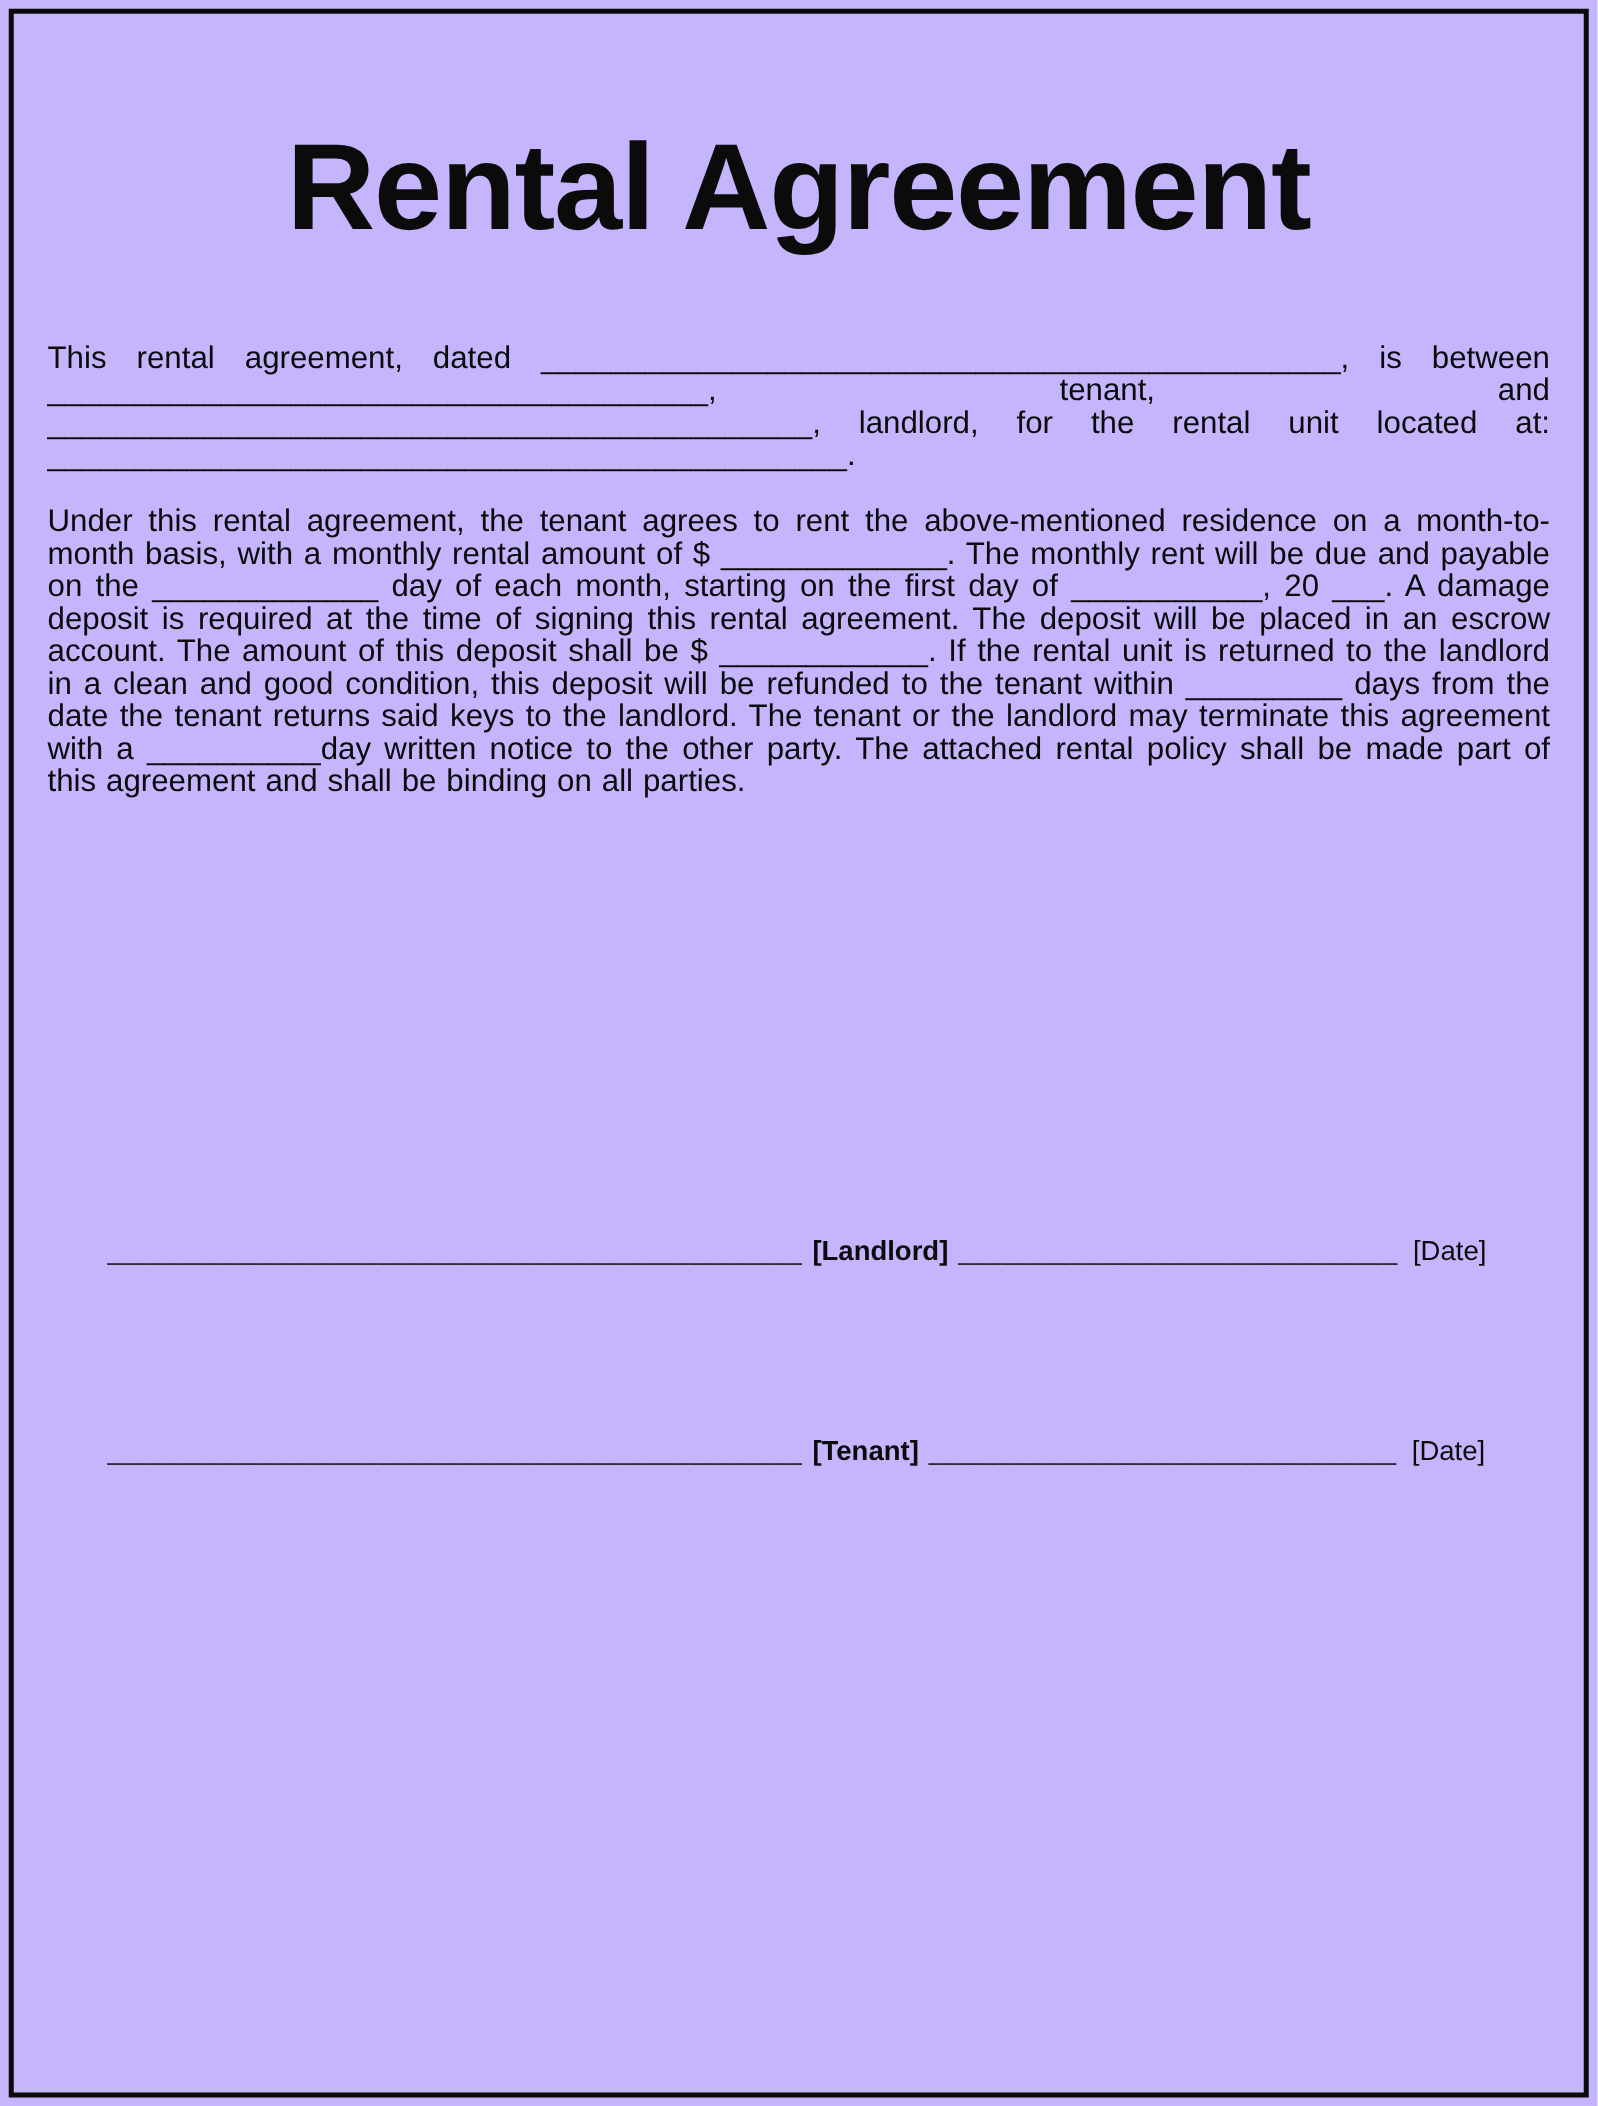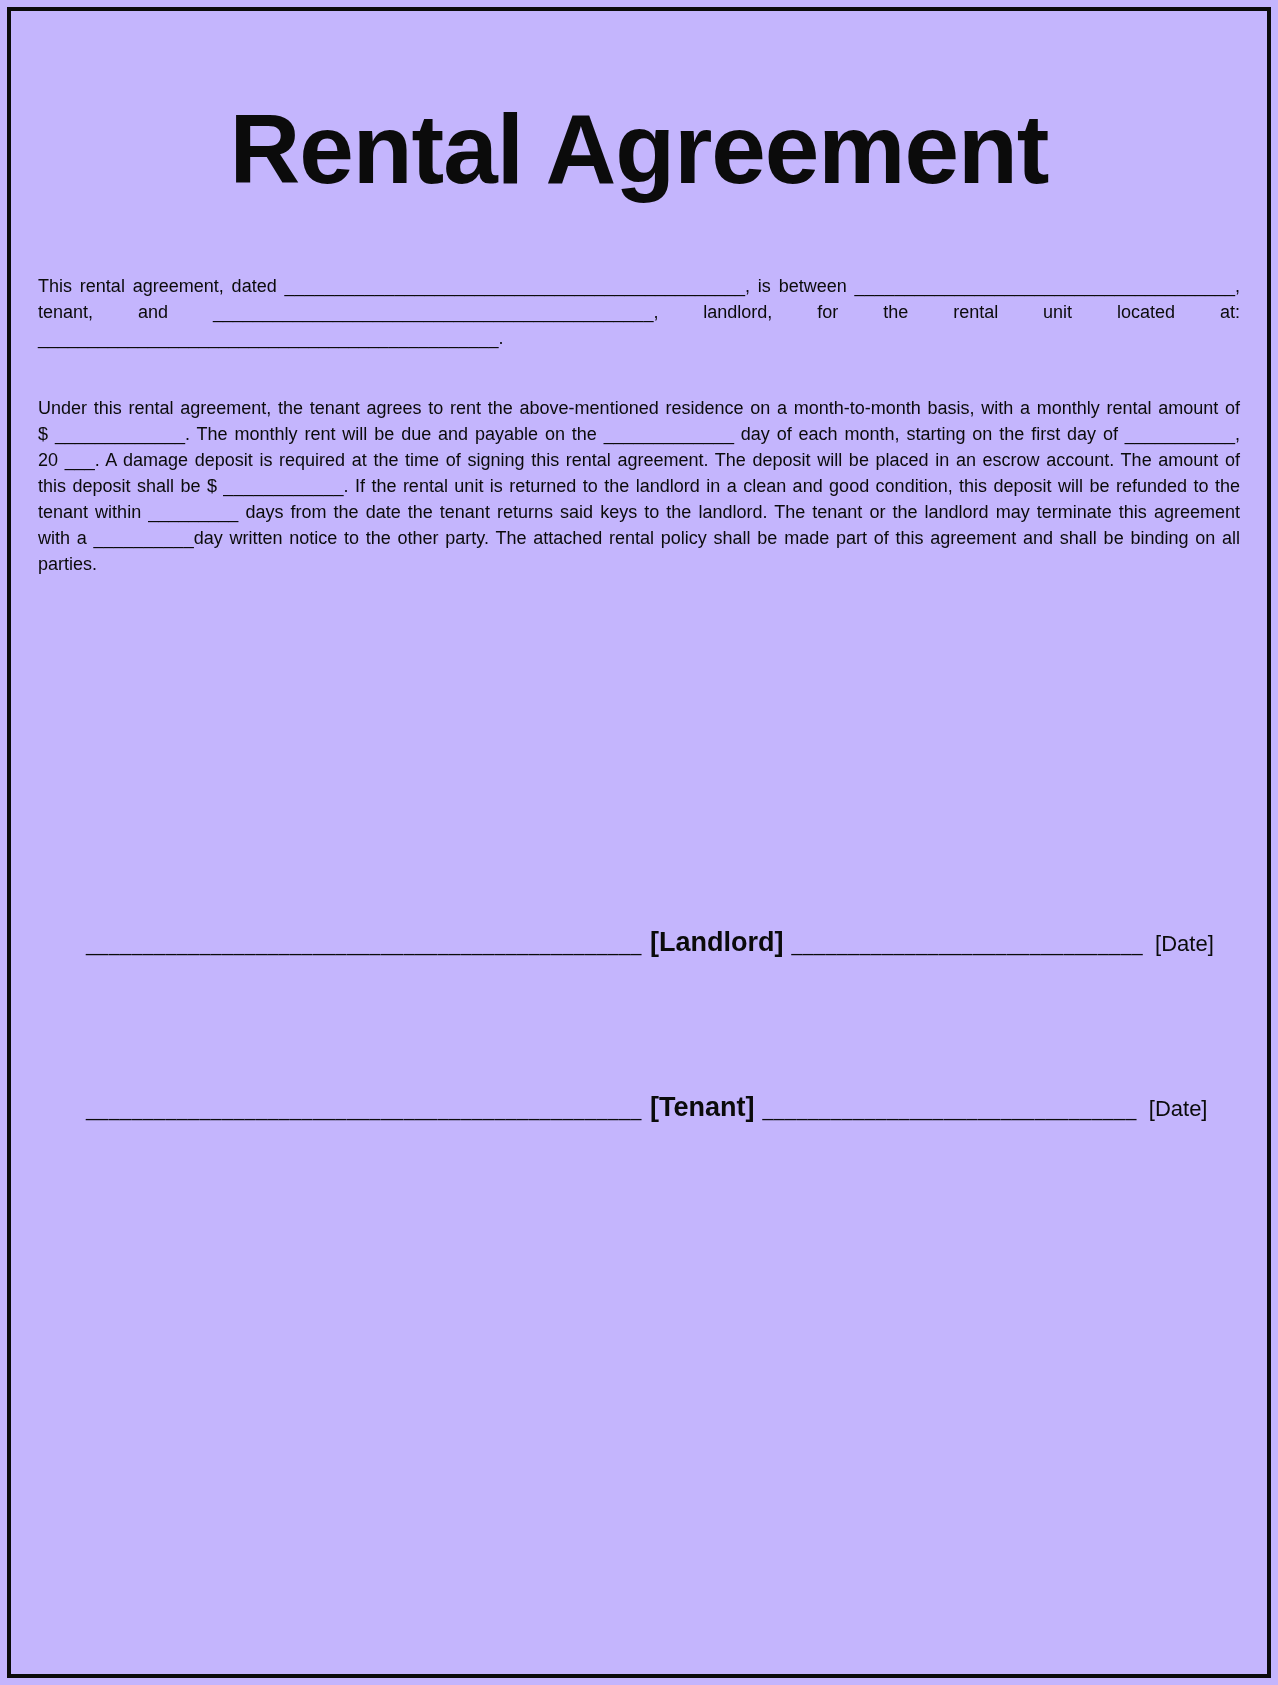--- a/index.html
+++ b/index.html
@@ -38,46 +38,46 @@
   }
   .doc-subtitle {
     margin-top: 42px;
     text-align: center;
     font-size: 46px;
     font-weight: bold;
     letter-spacing: 0.5px;
     color: #0b0b0b;
   }
   .body-text {
-    font-size: 18px;
+    font-size: 25px;
     line-height: 26px;
     text-align: justify;
     color: #0b0b0b;
     word-spacing: 1px;
   }
   .para-1 { margin-top: 72px; }
-  .para-2 { margin-top: 44px; }
+  .para-2 { margin-top: 27px; }
   .para-3 { margin-top: 27px; }
   .sig-row {
     display: flex;
     align-items: baseline;
     white-space: nowrap;
     font-size: 19.5px;
     padding: 0 2px 0 48px;
   }
   .sig-row-1 { margin-top: 350px; }
   .sig-row-2 { margin-top: 134px; }
   .sig-line {
     letter-spacing: 0.5px;
     color: #0b0b0b;
     text-align: right;
   }
   .sig-label {
     font-weight: bold;
-    font-size: 27px;
+    font-size: 22px;
     margin: 0 8px;
     color: #0b0b0b;
   }
   .date-label {
     font-weight: normal;
     font-size: 22px;
     margin-left: 12px;
     color: #0b0b0b;
   }
 </style>

